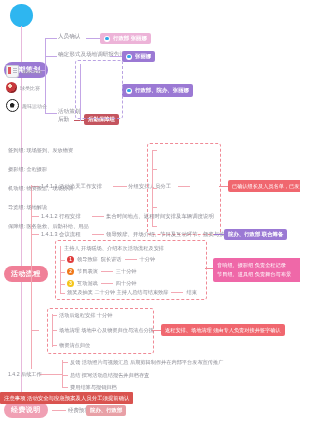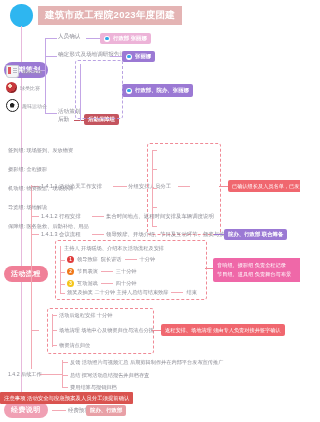--- a/index.html
+++ b/index.html
@@ -179,21 +179,20 @@
   #b3-stub{left:52px;top:410px;width:14px;height:1px;background:#F3A9B4;}
   #b3-txt{left:68px;top:407px;font-size:5.4px;color:#8A8A93;}
   #chip-6{left:86px;top:405px;background:#E8A0A6;}
 </style>
 </head>
 <body>
 
 <div class="canvas">
 
   <div class="abs" id="root-circle"></div>
-  <div class="abs" id="title-banner">建筑市政工程院2023年度团建</div>
   <div id="trunk" class="abs"></div>
 
   <div class="cat" id="cat-1">前期策划</div>
   <div class="cat" id="cat-2">活动流程</div>
   <div class="cat" id="cat-3">经费说明</div>
 
   <div class="vline pline abs" id="b1-spine"></div>
   <div class="hline pline abs" id="b1-c1"></div>
   <div class="hline pline abs" id="b1-c2"></div>
   <div class="hline pline abs" id="b1-c3"></div>

